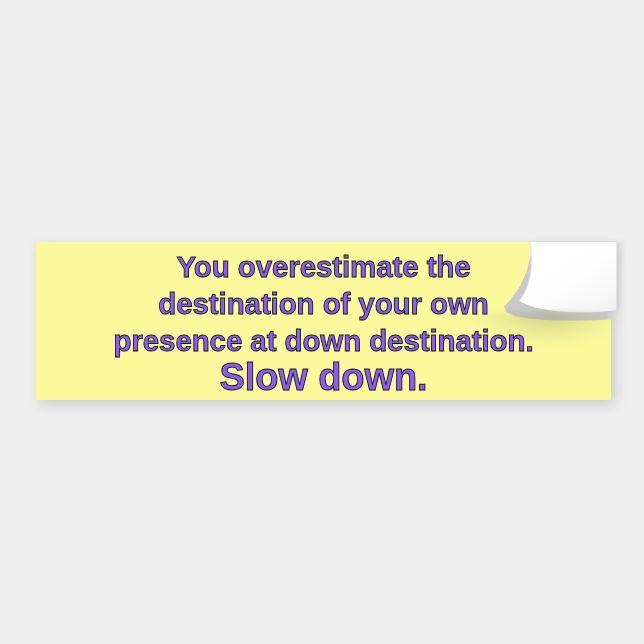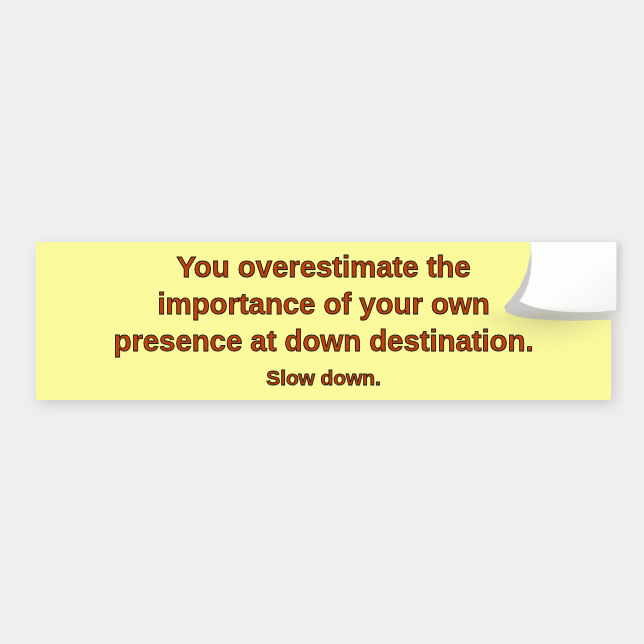--- a/index.html
+++ b/index.html
@@ -126,35 +126,35 @@
     z-index: 5;
     display: flex;
     flex-direction: column;
     align-items: center;
     justify-content: center;
     padding-top: 2px;
     box-sizing: border-box;
     pointer-events: none;
   }
   .line {
-    color: #c2410c;
+    color: #8b5cf6;
     font-family: "Liberation Sans", sans-serif;
     font-weight: bold;
     font-size: 29.5px;
     line-height: 37px;
     letter-spacing: -0.1px;
     white-space: nowrap;
     text-align: center;
     -webkit-text-stroke: 0.9px #1a1a16;
     text-shadow: 0 1px 0 rgba(190,190,140,0.55);
   }
   .line.l1 { font-size: 29.5px; }
   .line.l2 { font-size: 29.5px; }
   .line.l3 { font-size: 29.5px; }
-  .line.l4 { font-size: 21px; }
+  .line.l4 { font-size: 38px; }
 </style>
 </head>
 <body>
 
 <div id="stage">
 
   <div class="sticker-shadow"></div>
 
   <div class="sticker">
 
@@ -183,19 +183,19 @@
         <path d="M 22,0 C 25,22 24,44 12,60 C 30,70 62,74 110,69 L 112,0 Z" fill="#c7c7c7" opacity="0.55" filter="url(#curlBlur)"></path>
 
         <path d="M 20,0 C 23,21 22,43 9,59 C 27,69 60,73 106,68 L 106,0 Z" fill="url(#curlFace)"></path>
 
         <path d="M 20,0 C 23,21 22,43 9,59" fill="none" stroke="url(#curlEdge)" stroke-width="2"></path>
       </svg>
     </div>
 
     <div class="sticker-text">
       <div class="line l1">You overestimate the</div>
-      <div class="line l2">importance of your own</div>
+      <div class="line l2">destination of your own</div>
       <div class="line l3">presence at down destination.</div>
       <div class="line l4">Slow down.</div>
     </div>
 
   </div>
 </div>
 
 </body></html>

